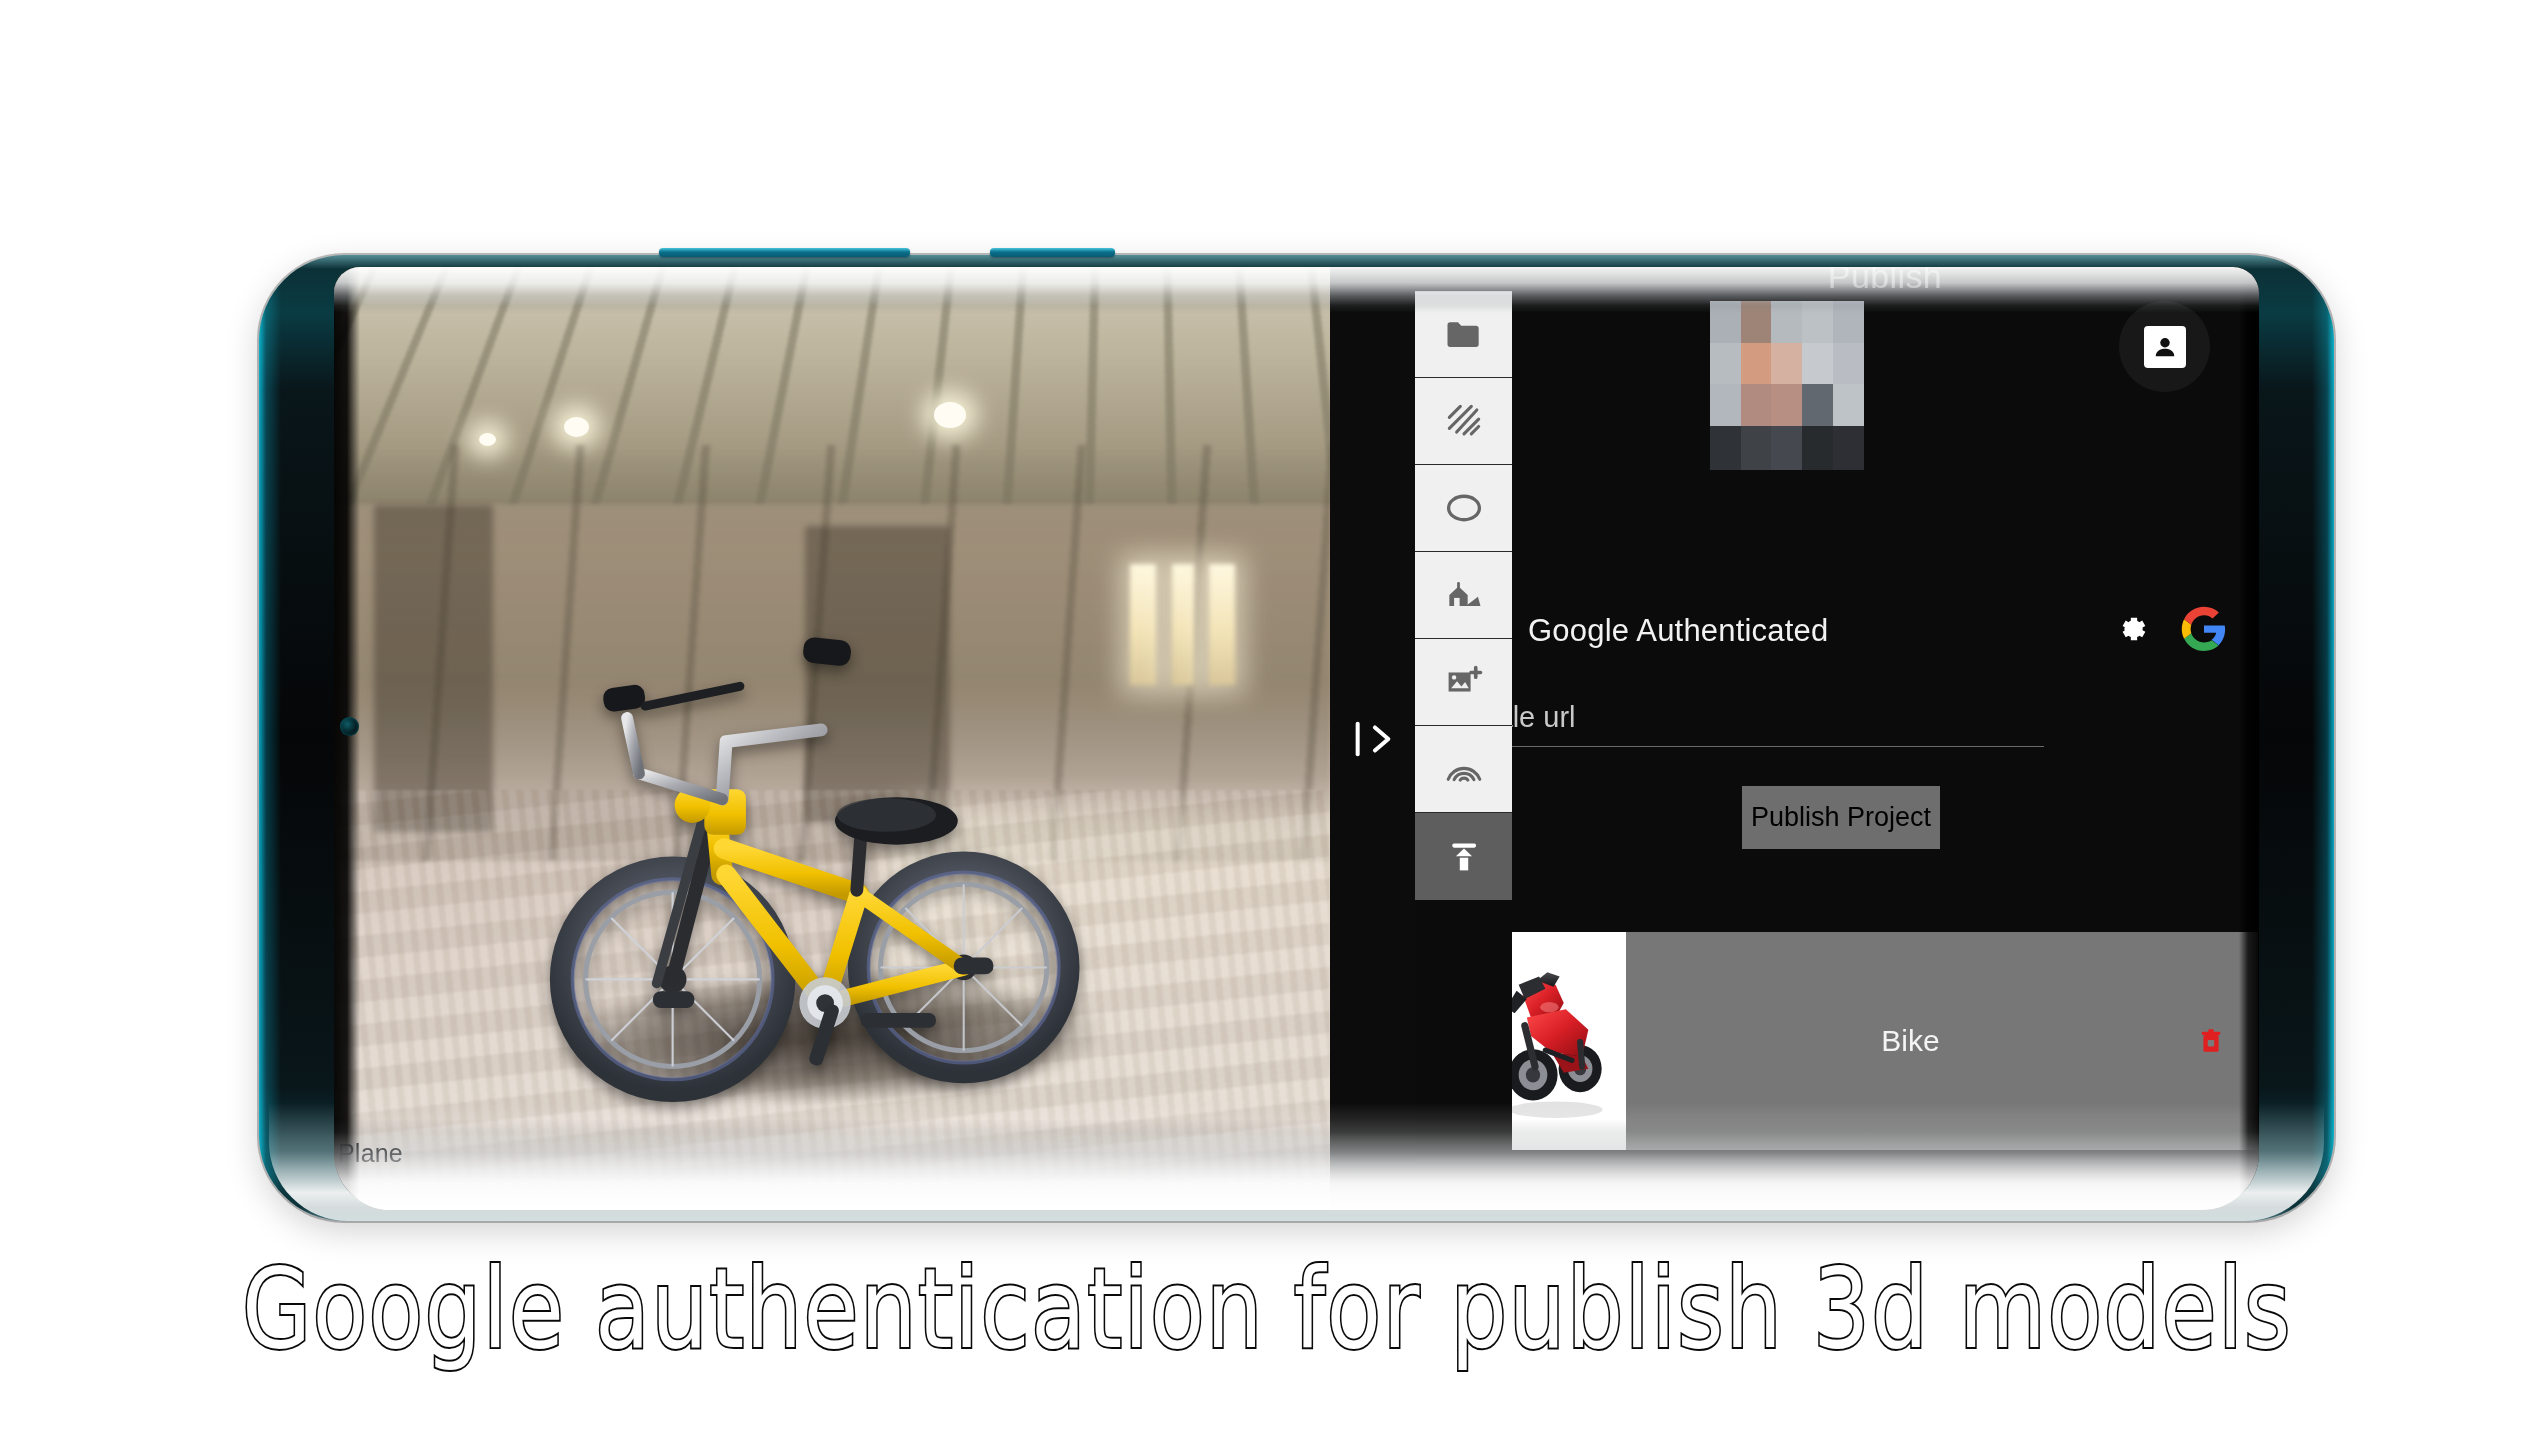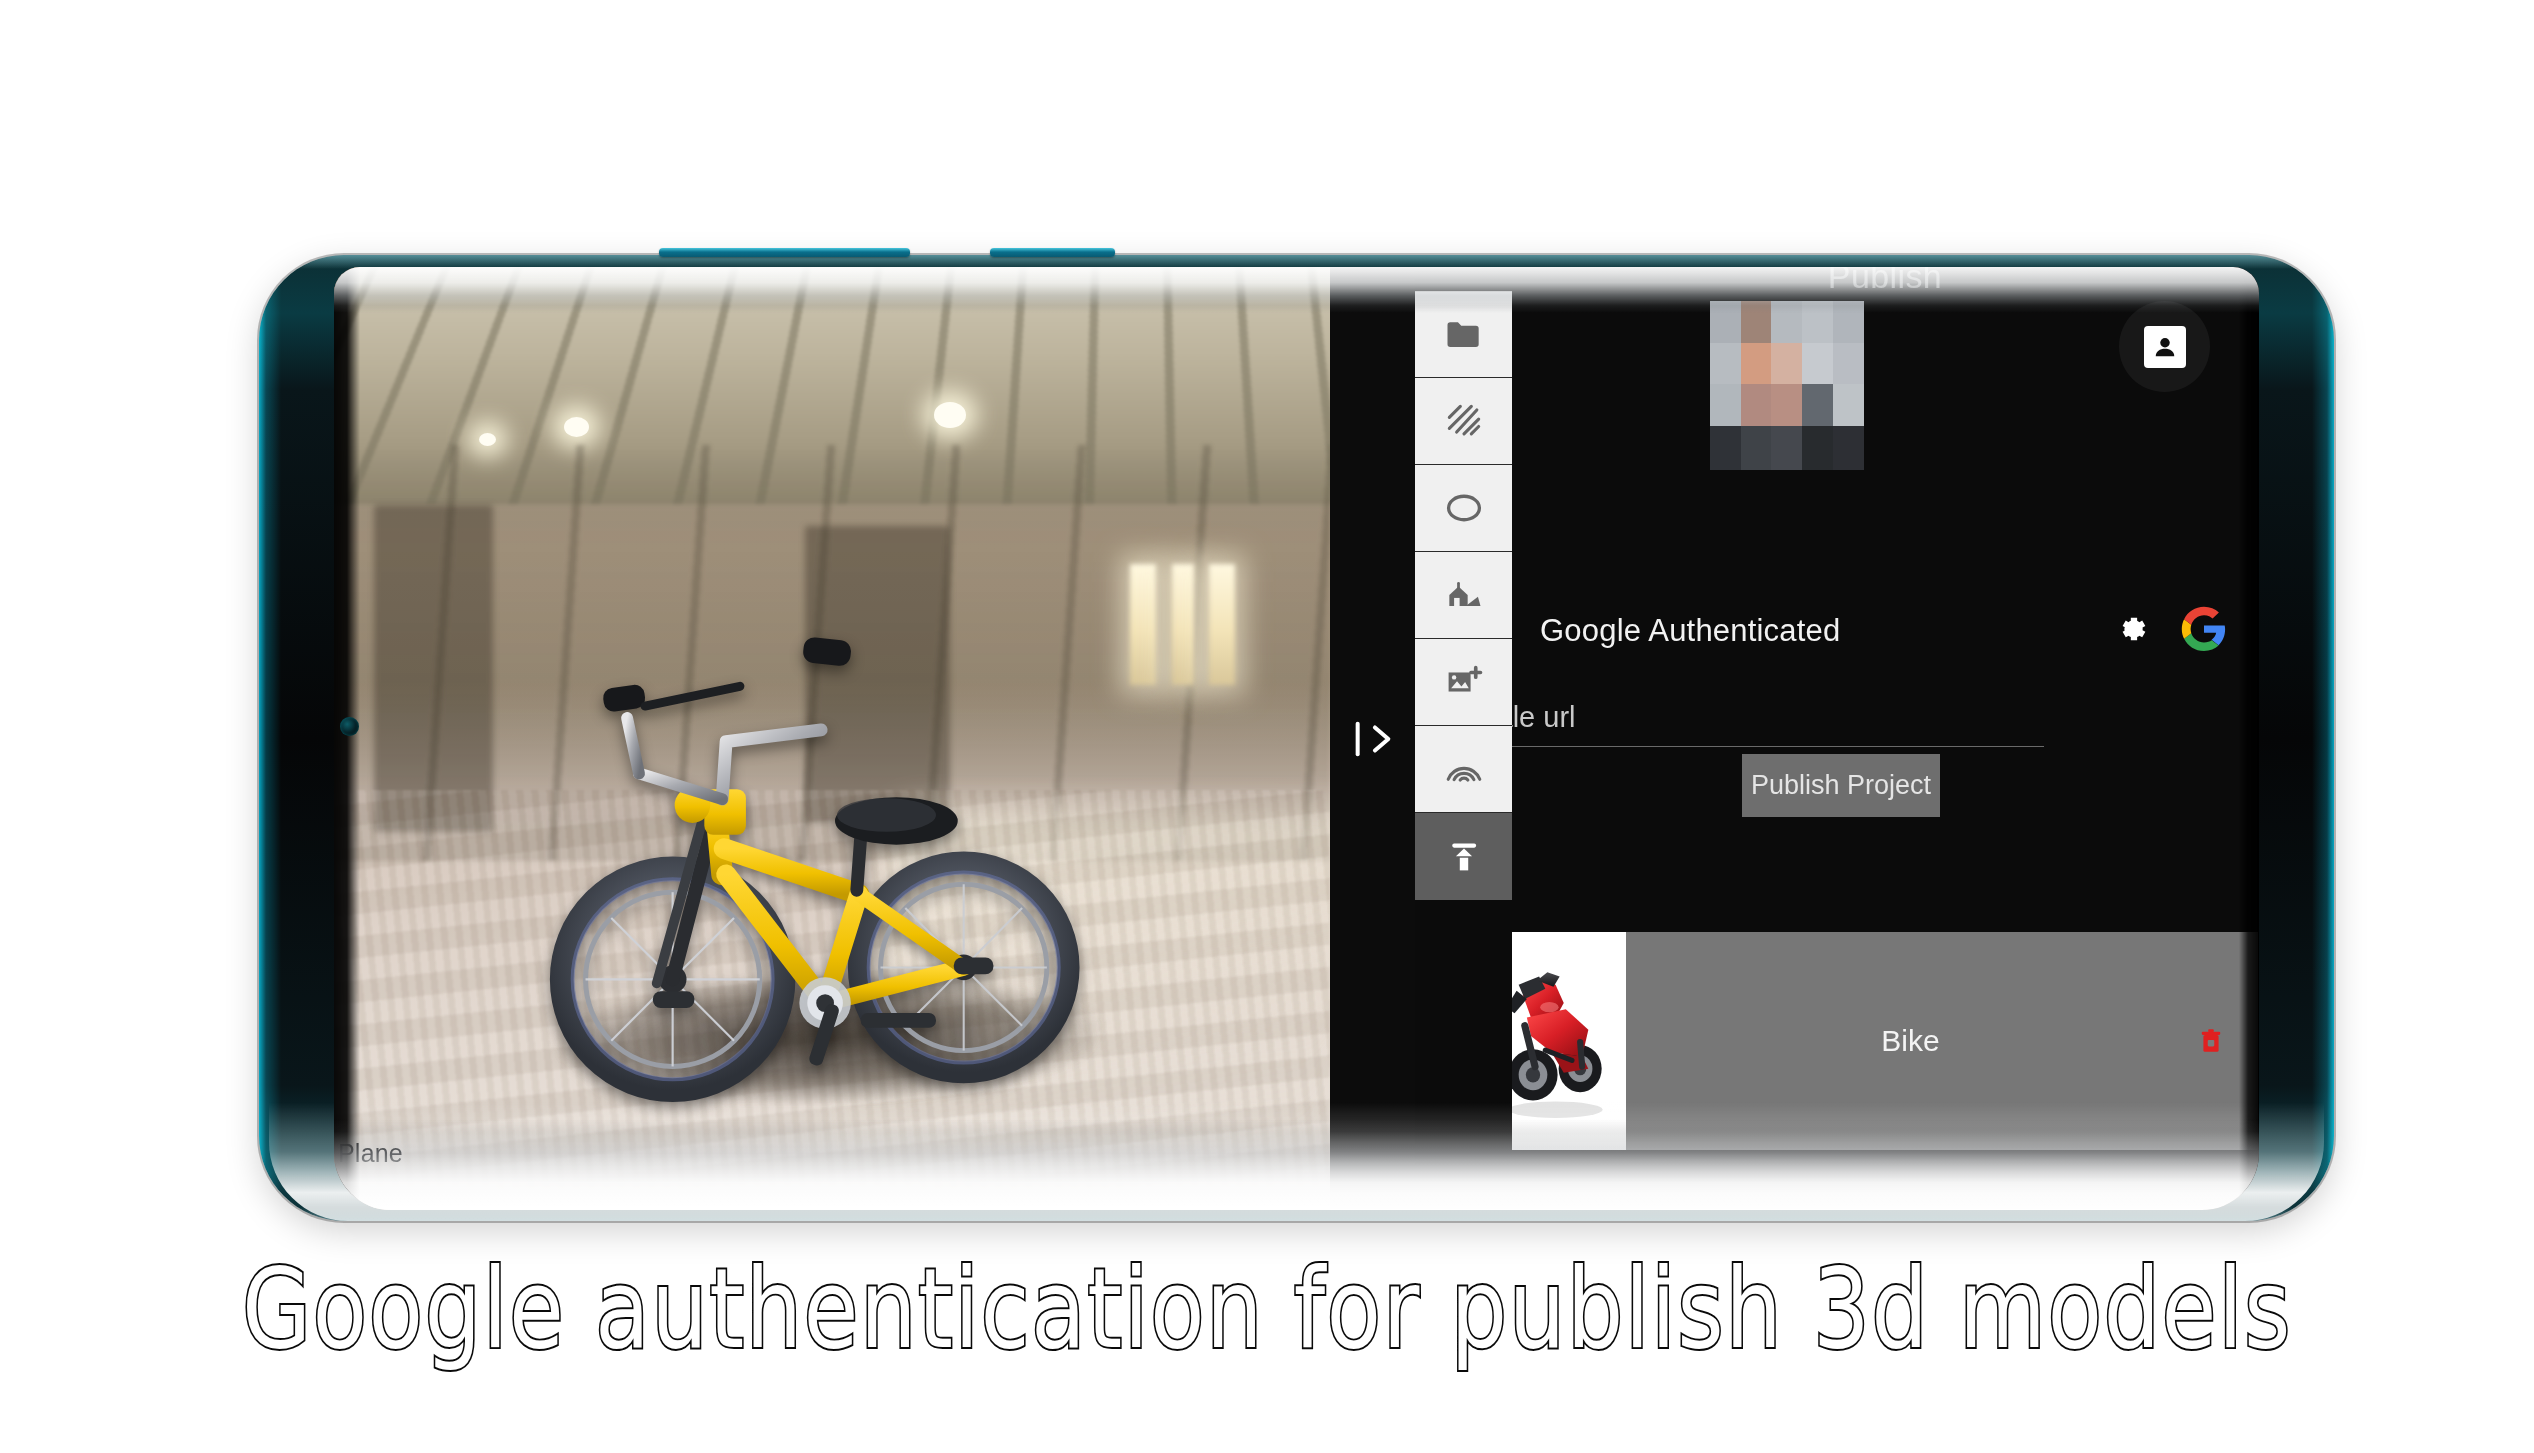--- a/index.html
+++ b/index.html
@@ -189,39 +189,39 @@
   }
   #account-badge {
     width:42px; height:42px; background:#fff; border-radius:4px;
     display:flex; align-items:center; justify-content:center;
   }
 
   #auth-row {
     position:absolute; left:0; right:0; top:335px; height:57px;
     display:flex; align-items:center;
   }
-  #auth-status { margin-left:28px; font-size:31px; color:#f2f2f2; letter-spacing:0.2px; }
+  #auth-status { margin-left:16px; font-size:31px; color:#f2f2f2; letter-spacing:0.2px; }
   #auth-icons { position:absolute; right:30px; display:flex; align-items:center; gap:28px; }
 
   #sale-url-field {
     position:absolute; left:-32px; top:434px; width:564px;
   }
   #sale-url-input {
     width:100%; background:transparent; border:none; outline:none;
     color:#d2d2d2; font-size:29px; font-family:"Liberation Sans", sans-serif;
     padding:0 0 12px 2px;
   }
   #sale-url-input::placeholder { color:#c9c9c9; opacity:1; }
   #sale-url-underline {
     height:1px; background:#6a6a6a; width:100%;
   }
 
   #publish-project-btn {
-    position:absolute; left:230px; top:487px; width:198px; height:63px;
-    background:#6e6e6e; color:#e5e5e5; font-size:27px;
+    position:absolute; left:230px; top:519px; width:198px; height:63px;
+    background:#6e6e6e; color:#000000; font-size:27px;
     display:flex; align-items:center; justify-content:center;
     border:none; font-family:"Liberation Sans", sans-serif; cursor:pointer;
   }
 
   #objects-published-label {
     position:absolute; left:0; right:0; top:616px; text-align:center;
     font-size:30px; color:#f1f1f1;
   }
 
   #objects-list { position:absolute; left:-32px; top:665px; right:0; }

